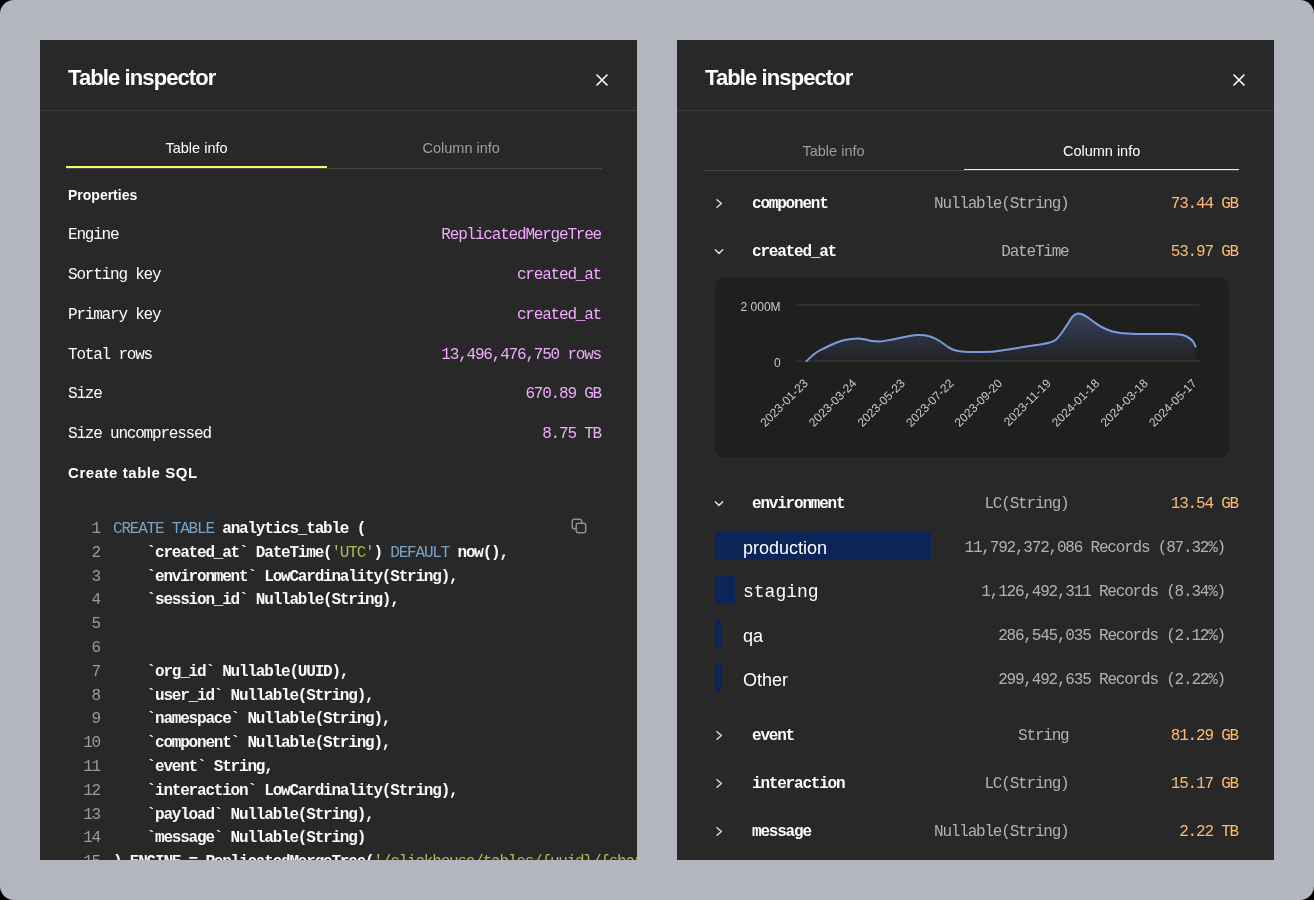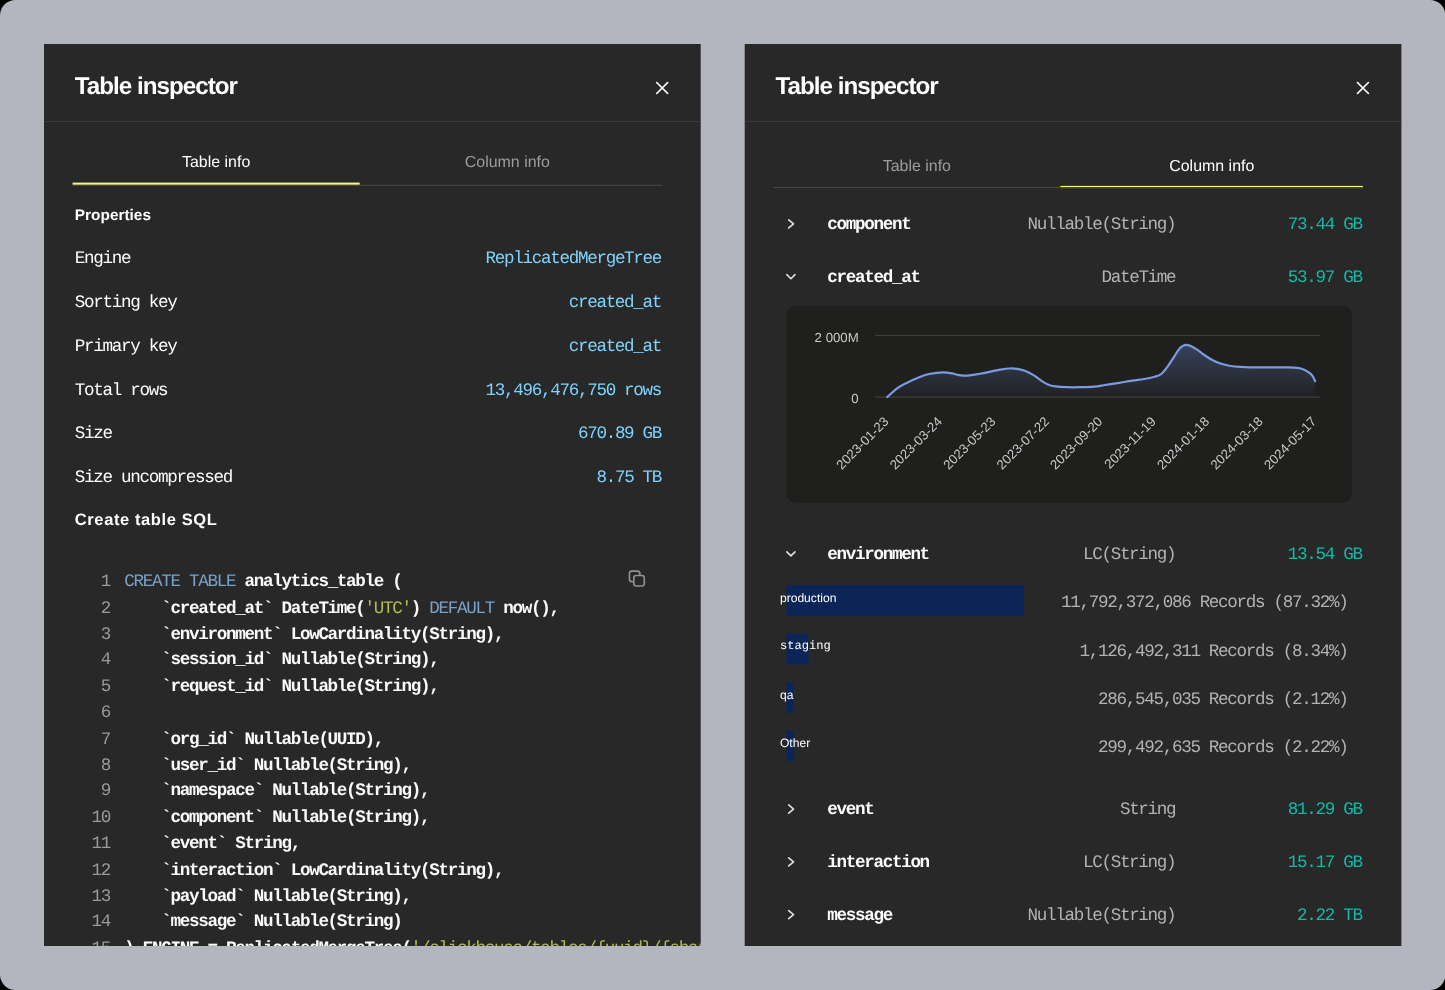--- a/index.html
+++ b/index.html
@@ -12,38 +12,38 @@
   .hdr-line { position:absolute; left:0; top:70px; width:597px; height:1px; background:#3a3a3a; }
   .xbtn { position:absolute; left:556.3px; top:34px; width:12px; height:12px; }
   .tab { position:absolute; top:102px; height:13px; transform:translateX(-50%); font-size:14.5px; line-height:13px; color:#9d9da1; white-space:nowrap; }
   .tab.on { color:#fff; }
   .tabline { position:absolute; left:25.8px; top:127.9px; width:536px; height:1px; background:#454545; }
   .tabind { position:absolute; top:125.9px; height:2.2px; background:#fafa70; }
   .mono { font-family:"Liberation Mono", monospace; font-size:16px; letter-spacing:-1.2px; }
   .sechead { position:absolute; left:28px; font-size:14px; font-weight:700; color:#fff; }
   .krow { position:absolute; left:28px; width:533px; height:16px; }
   .krow .k { position:absolute; left:0; color:#fdfdfd; }
-  .krow .v { position:absolute; right:0; color:#7dd3fc; text-align:right;padding-left:12px; }
+  .krow .v { position:absolute; right:0; color:#f0abfc; text-align:right;padding-left:12px; }
   
   .code { position:absolute; left:0; top:478px; width:597px; }
   .codeline { position:absolute; left:0; width:597px; height:23.8px; line-height:23.8px; white-space:pre; color:#fafafa; font-weight:700;}
   .codeline .ln { position:absolute; left:0; width:60px; text-align:right; color:#9a9a9a; font-weight:400; }
   .codeline .ct { position:absolute; left:73px; }
   .kw { color:#78a2c8; font-weight:400;text-align:center; }
   .str { color:#b2bb50; font-weight:400; }
   .copyic { position:absolute; left:530px; top:477px; }
   
   .crow { position:absolute; left:0; width:597px; height:16px; }
   .crow .chev { position:absolute; left:36px; top:0.5px; }
   .crow .nm { position:absolute; left:75px; color:#fdfdfd; font-weight:700; }
   .crow .tp { position:absolute; left:90px; width:301.5px; text-align:right; color:#b2b2b6; }
-  .crow .sz { position:absolute; right:36px; width:200px; text-align:right; color:#14b8a6; }
+  .crow .sz { position:absolute; right:36px; width:200px; text-align:right; color:#fdba74; }
   .chartblock { position:absolute; left:38px; top:238px; width:514px; height:179px; background:#1f1f1d; border-radius:8px; }
   .bar { position:absolute; left:37.6px; height:28px; background:#0c2559; }
-  .barlabel { position:absolute; left:32px; color:#fff; font-size:11px; }
+  .barlabel { position:absolute; left:66px; color:#fff; font-size:18px; }
   .barval { position:absolute; right:49px; color:#b2b2b6; text-align:center; }
 </style>
 </head>
 <body>
 <div class="page"></div>
 
 <div class="modal" id="m1">
   <div class="hdr-title">Table inspector</div>
   <svg class="xbtn" viewBox="0 0 12 12">
       <path d="M1 1 L11 11 M11 1 L1 11" stroke="#fff" stroke-width="1.6" stroke-linecap="round"></path>
@@ -77,21 +77,21 @@
   <div class="krow mono" style="top:385px;">
       <span class="k">Size uncompressed</span>
       <span class="v">8.75 TB</span>
     </div>
   <div class="sechead" style="top:424px; font-size:15px; letter-spacing:0.55px;">Create table SQL</div>
   <div class="code mono" id="codebox">
       <div class="codeline" style="top:0px"><span class="ln">1</span><span class="ct"><span class="kw">CREATE TABLE</span><span> analytics_table (</span></span></div>
       <div class="codeline" style="top:23.8px"><span class="ln">2</span><span class="ct"><span>    `created_at` DateTime(</span><span class="str">'UTC'</span><span>) </span><span class="kw">DEFAULT</span><span> now(),</span></span></div>
       <div class="codeline" style="top:47.6px"><span class="ln">3</span><span class="ct"><span>    `environment` LowCardinality(String),</span></span></div>
       <div class="codeline" style="top:71.4px"><span class="ln">4</span><span class="ct"><span>    `session_id` Nullable(String),</span></span></div>
-      <div class="codeline" style="top:95.2px"><span class="ln">5</span><span class="ct"><span>    `request_id` Nullable(String),</span></span></div>
+      <div class="codeline" style="top:95.2px"><span class="ln">5</span></div>
       <div class="codeline" style="top:119px"><span class="ln">6</span></div>
       <div class="codeline" style="top:142.8px"><span class="ln">7</span><span class="ct"><span>    `org_id` Nullable(UUID),</span></span></div>
       <div class="codeline" style="top:166.6px"><span class="ln">8</span><span class="ct"><span>    `user_id` Nullable(String),</span></span></div>
       <div class="codeline" style="top:190.4px"><span class="ln">9</span><span class="ct"><span>    `namespace` Nullable(String),</span></span></div>
       <div class="codeline" style="top:214.20000000000002px"><span class="ln">10</span><span class="ct"><span>    `component` Nullable(String),</span></span></div>
       <div class="codeline" style="top:238px"><span class="ln">11</span><span class="ct"><span>    `event` String,</span></span></div>
       <div class="codeline" style="top:261.8px"><span class="ln">12</span><span class="ct"><span>    `interaction` LowCardinality(String),</span></span></div>
       <div class="codeline" style="top:285.6px"><span class="ln">13</span><span class="ct"><span>    `payload` Nullable(String),</span></span></div>
       <div class="codeline" style="top:309.40000000000003px"><span class="ln">14</span><span class="ct"><span>    `message` Nullable(String)</span></span></div>
       <div class="codeline" style="top:333.2px"><span class="ln">15</span><span class="ct"><span>) ENGINE = ReplicatedMergeTree(</span><span class="str">'/clickhouse/tables/{uuid}/{shard}'</span><span>,</span></span></div>

